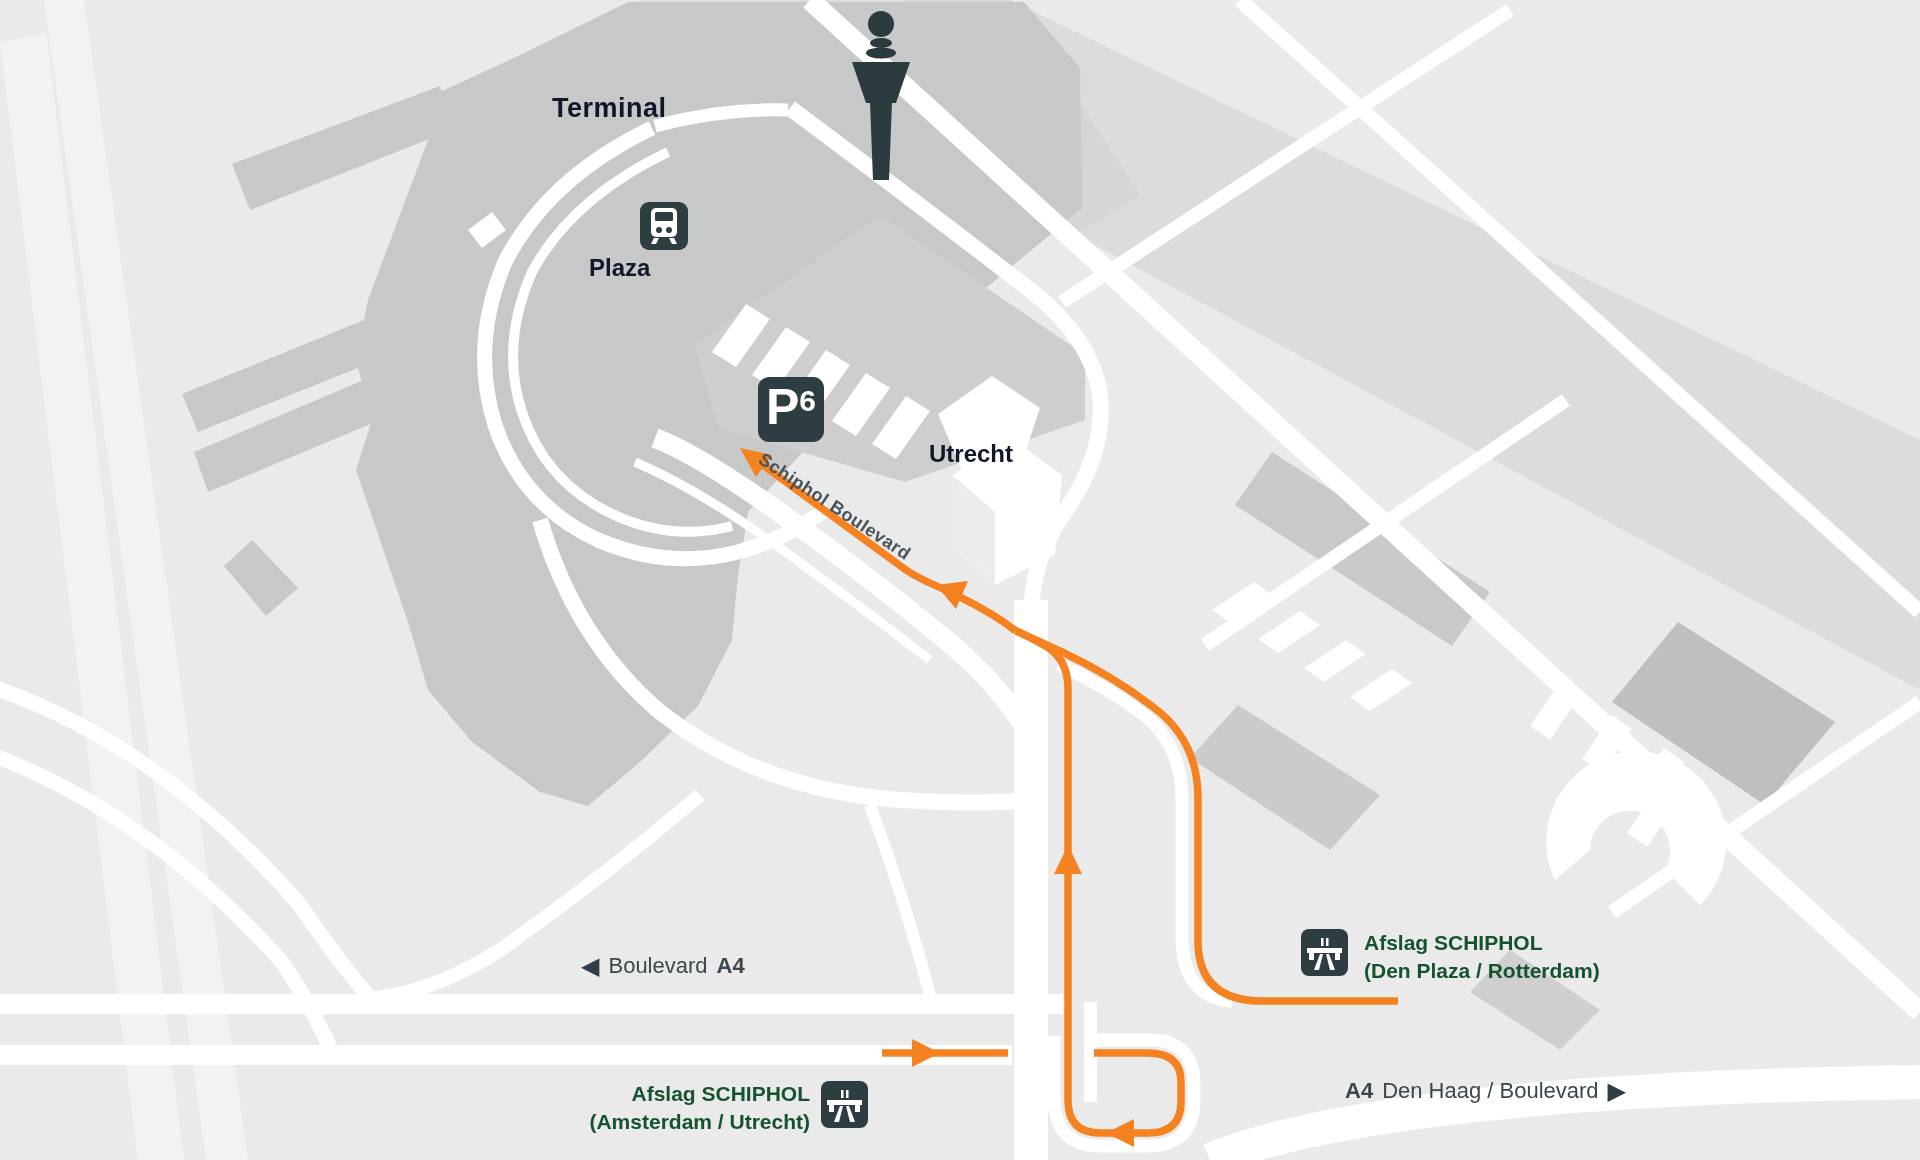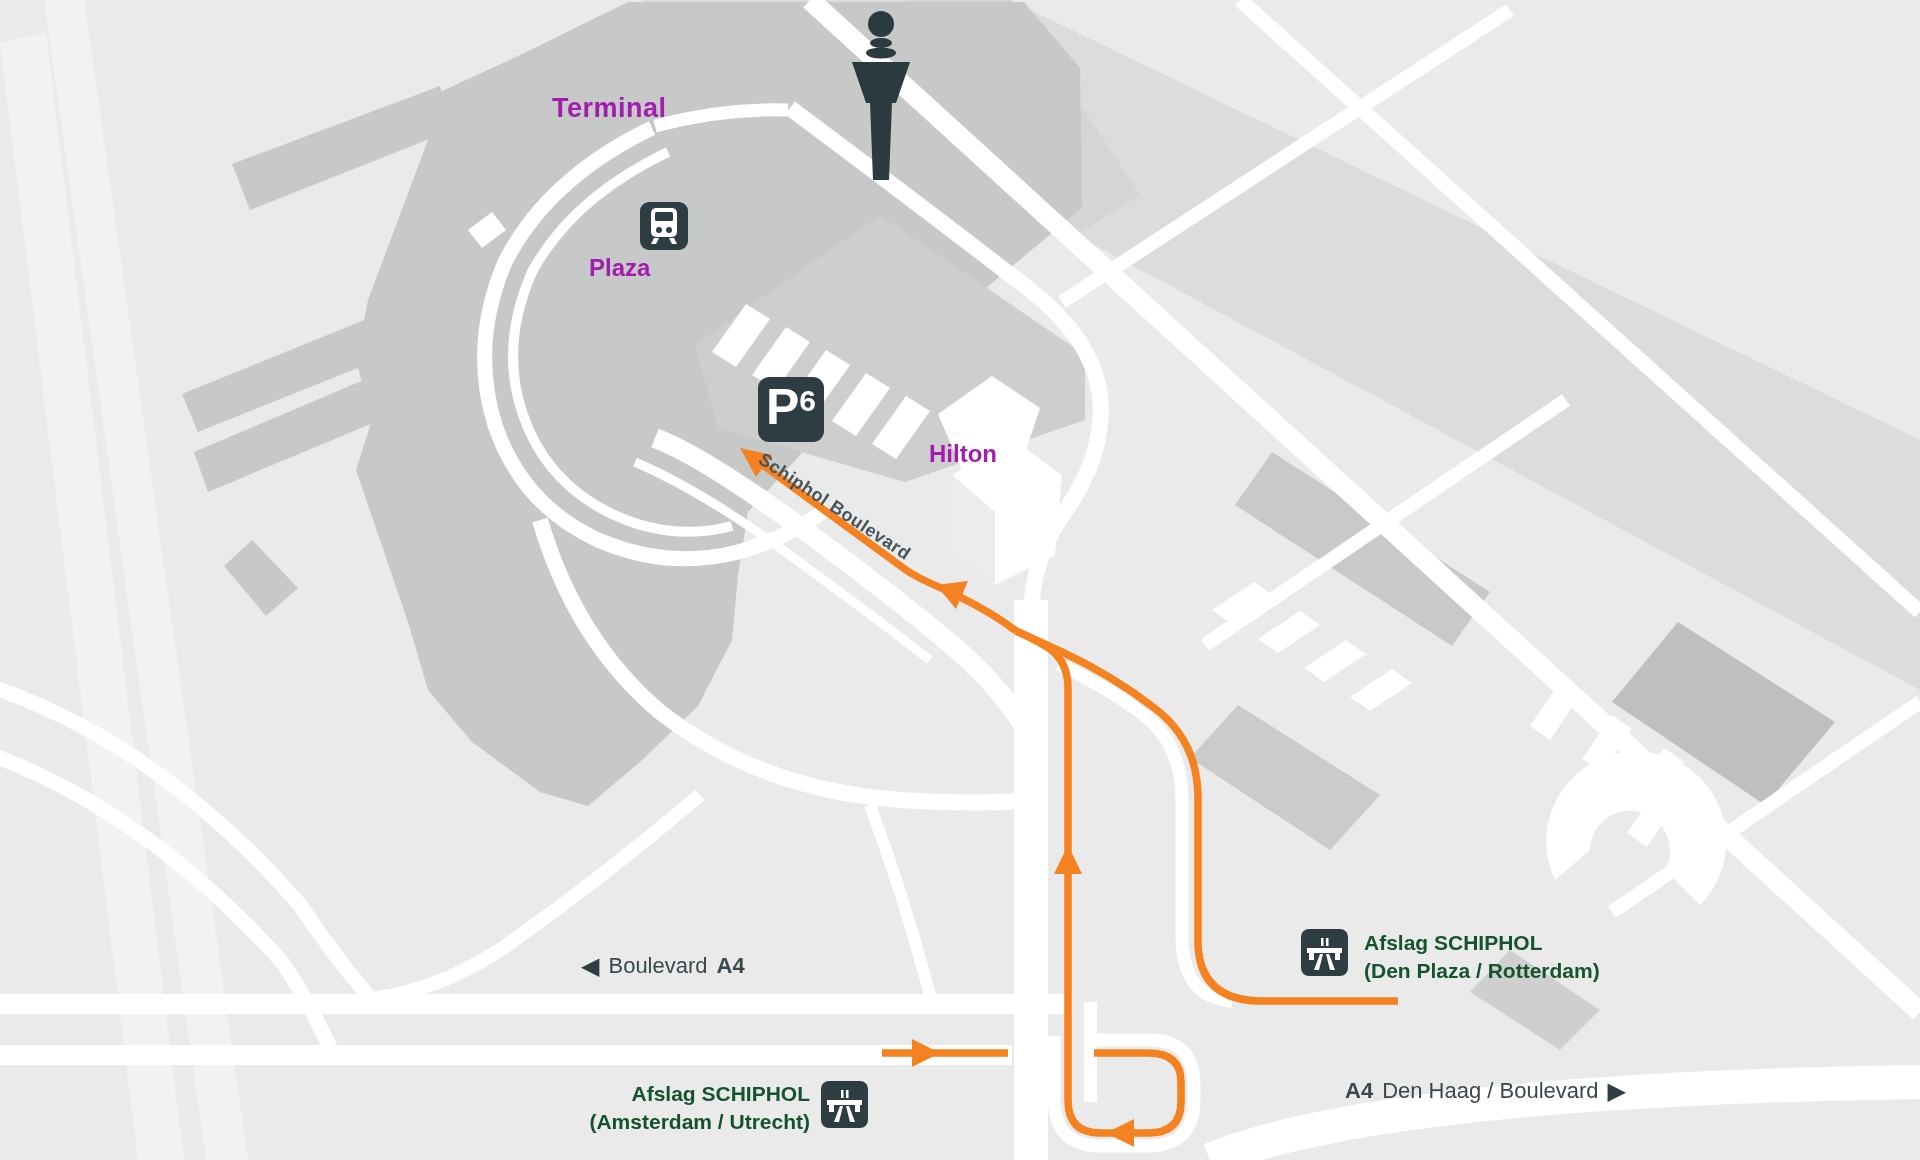--- a/index.html
+++ b/index.html
@@ -1,20 +1,20 @@
 <!DOCTYPE html>
 <html><head>
 <meta charset="utf-8">
 <style>
   html,body { margin:0; padding:0; background:#EAEAEA; }
   .stage { position:relative; width:1920px; height:1160px; overflow:hidden;
            background:#EAEAEA; font-family:"Liberation Sans", sans-serif; }
   .stage svg.mapart { position:absolute; left:0; top:0; }
 
-  .lbl { position:absolute; color:#a21caf; font-weight:bold; white-space:nowrap; }
+  .lbl { position:absolute; color:#0f172a; font-weight:bold; white-space:nowrap; }
   .lbl-terminal { left:552px; top:93px;  font-size:27px; letter-spacing:.5px; }
   .lbl-plaza    { left:589px; top:254px; font-size:24px; }
   .lbl-hilton   { left:929px; top:440px; font-size:24px; }
   .lbl-blvd     { left:766px; top:449px; font-size:18px; color:#46545B;
                   transform:rotate(33.5deg); transform-origin:0 0; letter-spacing:.5px; }
 
   .dir { position:absolute; color:#3A484E; font-size:22px; display:flex; align-items:center; gap:9px; }
   .dir .road { font-weight:bold;text-align:center; }
   .dir .tri  { font-size:24px; line-height:1; color:#2F3E44; }
   .dir-west { left:581px;  top:953px; }
@@ -148,21 +148,21 @@
       <circle cx="881" cy="24" r="13"></circle>
       <ellipse cx="881" cy="43" rx="11" ry="5"></ellipse>
       <ellipse cx="881" cy="53" rx="15" ry="5.5"></ellipse>
       <polygon points="852,62 910,62 896,103 866,103"></polygon>
       <polygon points="870,102 892,102 889,180 873,180"></polygon>
     </g>
   </svg>
 
   <div class="lbl lbl-terminal">Terminal</div>
   <div class="lbl lbl-plaza">Plaza</div>
-  <div class="lbl lbl-hilton">Hilton</div>
+  <div class="lbl lbl-hilton">Utrecht</div>
   <div class="lbl lbl-blvd">Schiphol Boulevard</div>
 
   <svg class="sign-icon" style="left:640px; top:202px;" width="48" height="48" viewBox="0 0 48 48">
     <rect x="0" y="0" width="48" height="48" rx="9" fill="#2E3D42"></rect>
     <rect x="11" y="6" width="26" height="29" rx="5" fill="#FFFFFF"></rect>
     <rect x="15" y="10" width="18" height="9" rx="1.5" fill="#2E3D42"></rect>
     <circle cx="19" cy="28" r="3" fill="#2E3D42"></circle>
     <circle cx="29" cy="28" r="3" fill="#2E3D42"></circle>
     <polygon points="14,36 19,36 16,42 11,42" fill="#FFFFFF"></polygon>
     <polygon points="29,36 34,36 37,42 32,42" fill="#FFFFFF"></polygon>

